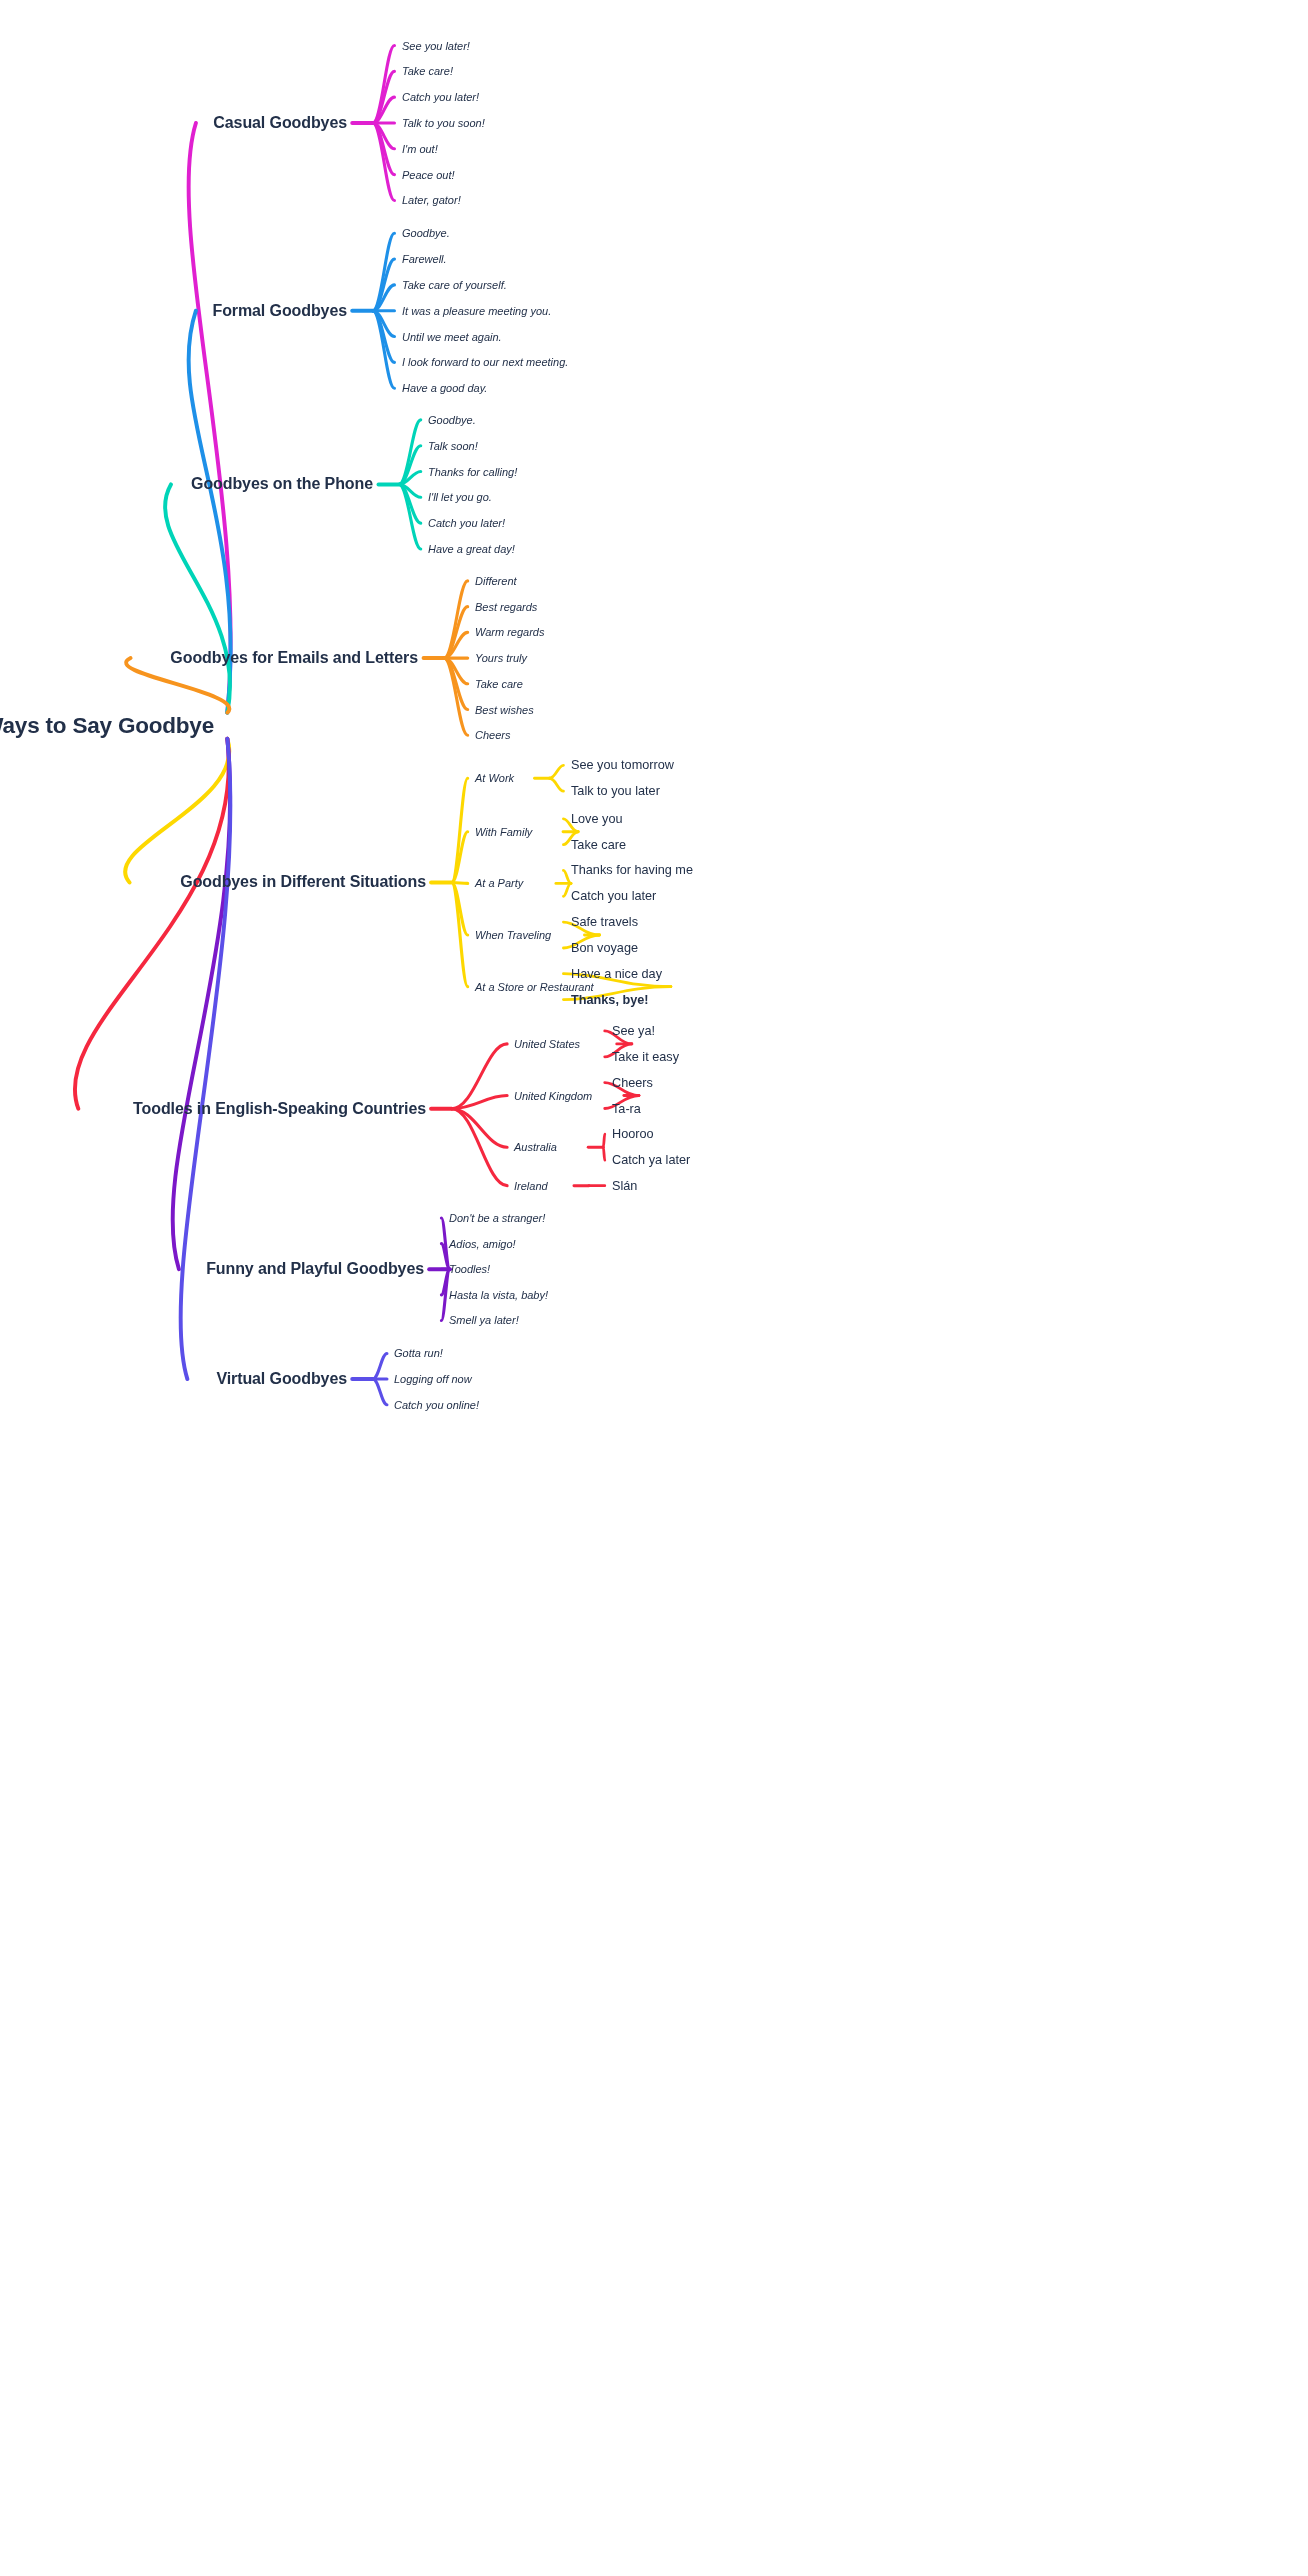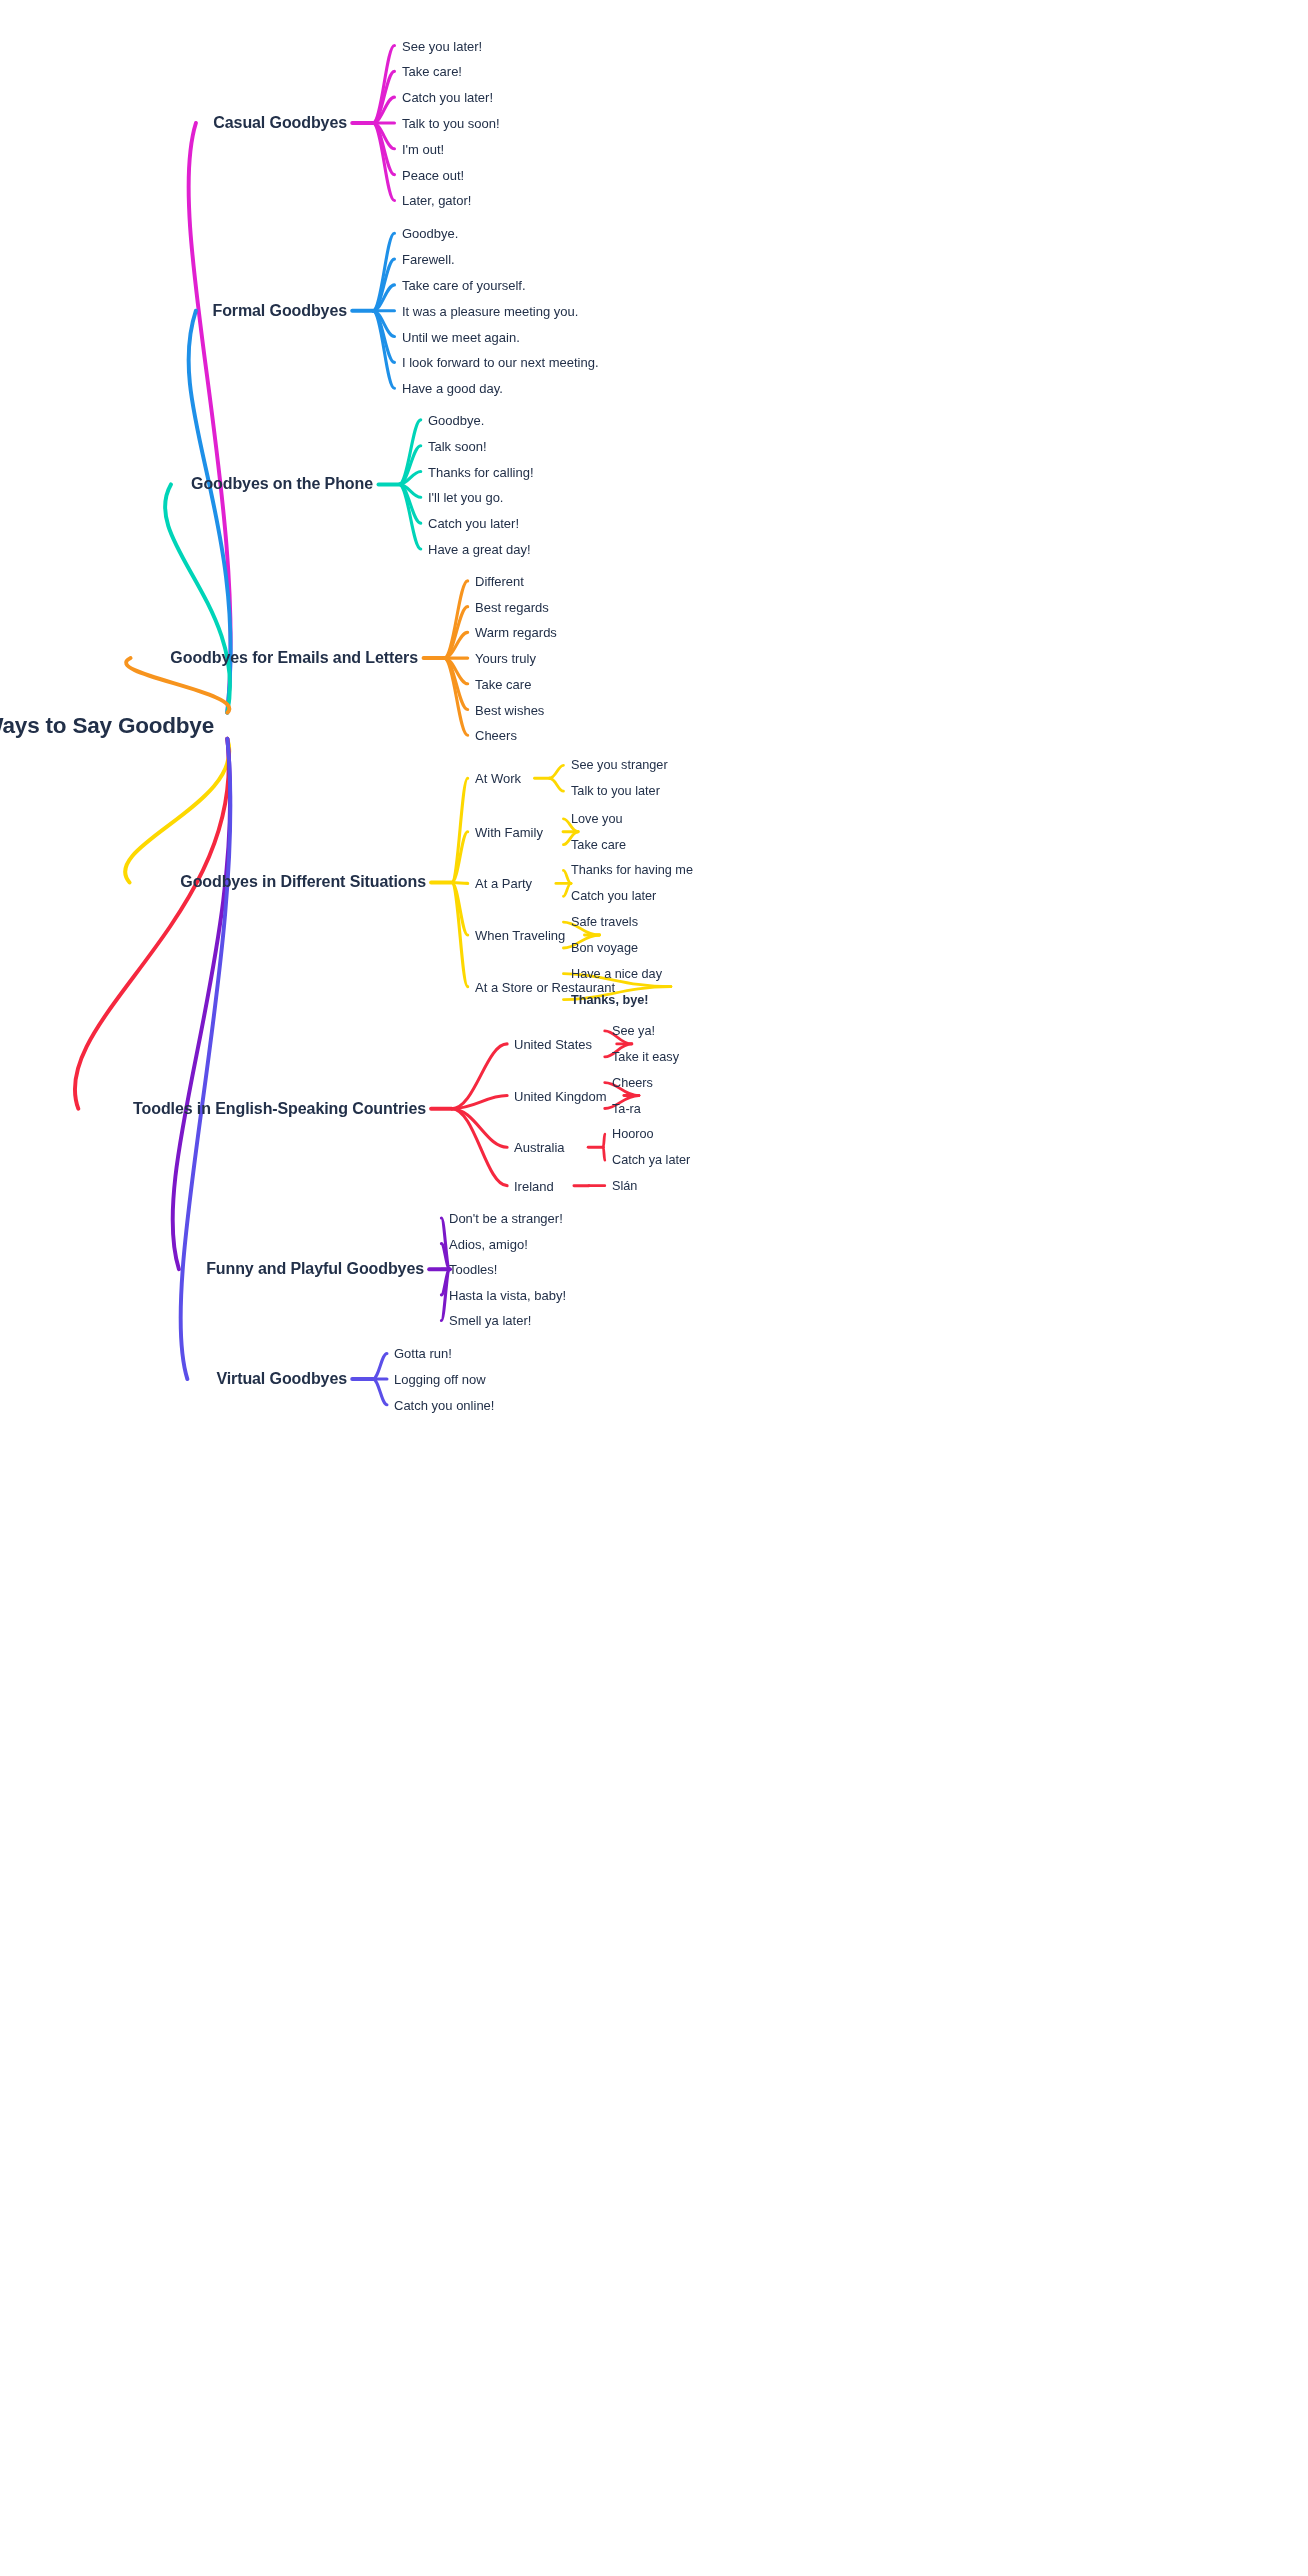--- a/index.html
+++ b/index.html
@@ -33,22 +33,23 @@
     font-size: 22.5px;
     font-weight: bold;
     letter-spacing: -0.2px;
   }
   .lvl1 {
     font-size: 16px;
     font-weight: bold;
     letter-spacing: -0.1px;
   }
   .lvl2 {
-    font-size: 13px;
+    font-size: 11px;
     font-weight: normal;
+    font-style: italic;
   }
   .lvl3 {
     font-size: 12.7px;
     font-weight: normal;
   }
 </style>
 </head>
 <body>
 
 <div id="stage">
@@ -168,21 +169,21 @@
       <div class="node lvl1 r" style="top: 658px; right: 891px;">Goodbyes for Emails and Letters</div>
       <div class="node lvl2 l" style="top: 581px; left: 475px;">Different</div>
       <div class="node lvl2 l" style="top: 607px; left: 475px;">Best regards</div>
       <div class="node lvl2 l" style="top: 632px; left: 475px;">Warm regards</div>
       <div class="node lvl2 l" style="top: 658px; left: 475px;">Yours truly</div>
       <div class="node lvl2 l" style="top: 684px; left: 475px;">Take care</div>
       <div class="node lvl2 l" style="top: 710px; left: 475px;">Best wishes</div>
       <div class="node lvl2 l" style="top: 735px; left: 475px;">Cheers</div>
       <div class="node lvl1 r" style="top: 882px; right: 883px;">Goodbyes in Different Situations</div>
       <div class="node lvl2 l" style="top: 778px; left: 475px;">At Work</div>
-      <div class="node lvl3 l" style="top: 765px; left: 571px;">See you stranger</div>
+      <div class="node lvl3 l" style="top: 765px; left: 571px;">See you tomorrow</div>
       <div class="node lvl3 l" style="top: 791px; left: 571px;">Talk to you later</div>
       <div class="node lvl2 l" style="top: 832px; left: 475px;">With Family</div>
       <div class="node lvl3 l" style="top: 819px; left: 571px;">Love you</div>
       <div class="node lvl3 l" style="top: 845px; left: 571px;">Take care</div>
       <div class="node lvl2 l" style="top: 883px; left: 475px;">At a Party</div>
       <div class="node lvl3 l" style="top: 870px; left: 571px;">Thanks for having me</div>
       <div class="node lvl3 l" style="top: 896px; left: 571px;">Catch you later</div>
       <div class="node lvl2 l" style="top: 935px; left: 475px;">When Traveling</div>
       <div class="node lvl3 l" style="top: 922px; left: 571px;">Safe travels</div>
       <div class="node lvl3 l" style="top: 948px; left: 571px;">Bon voyage</div>

